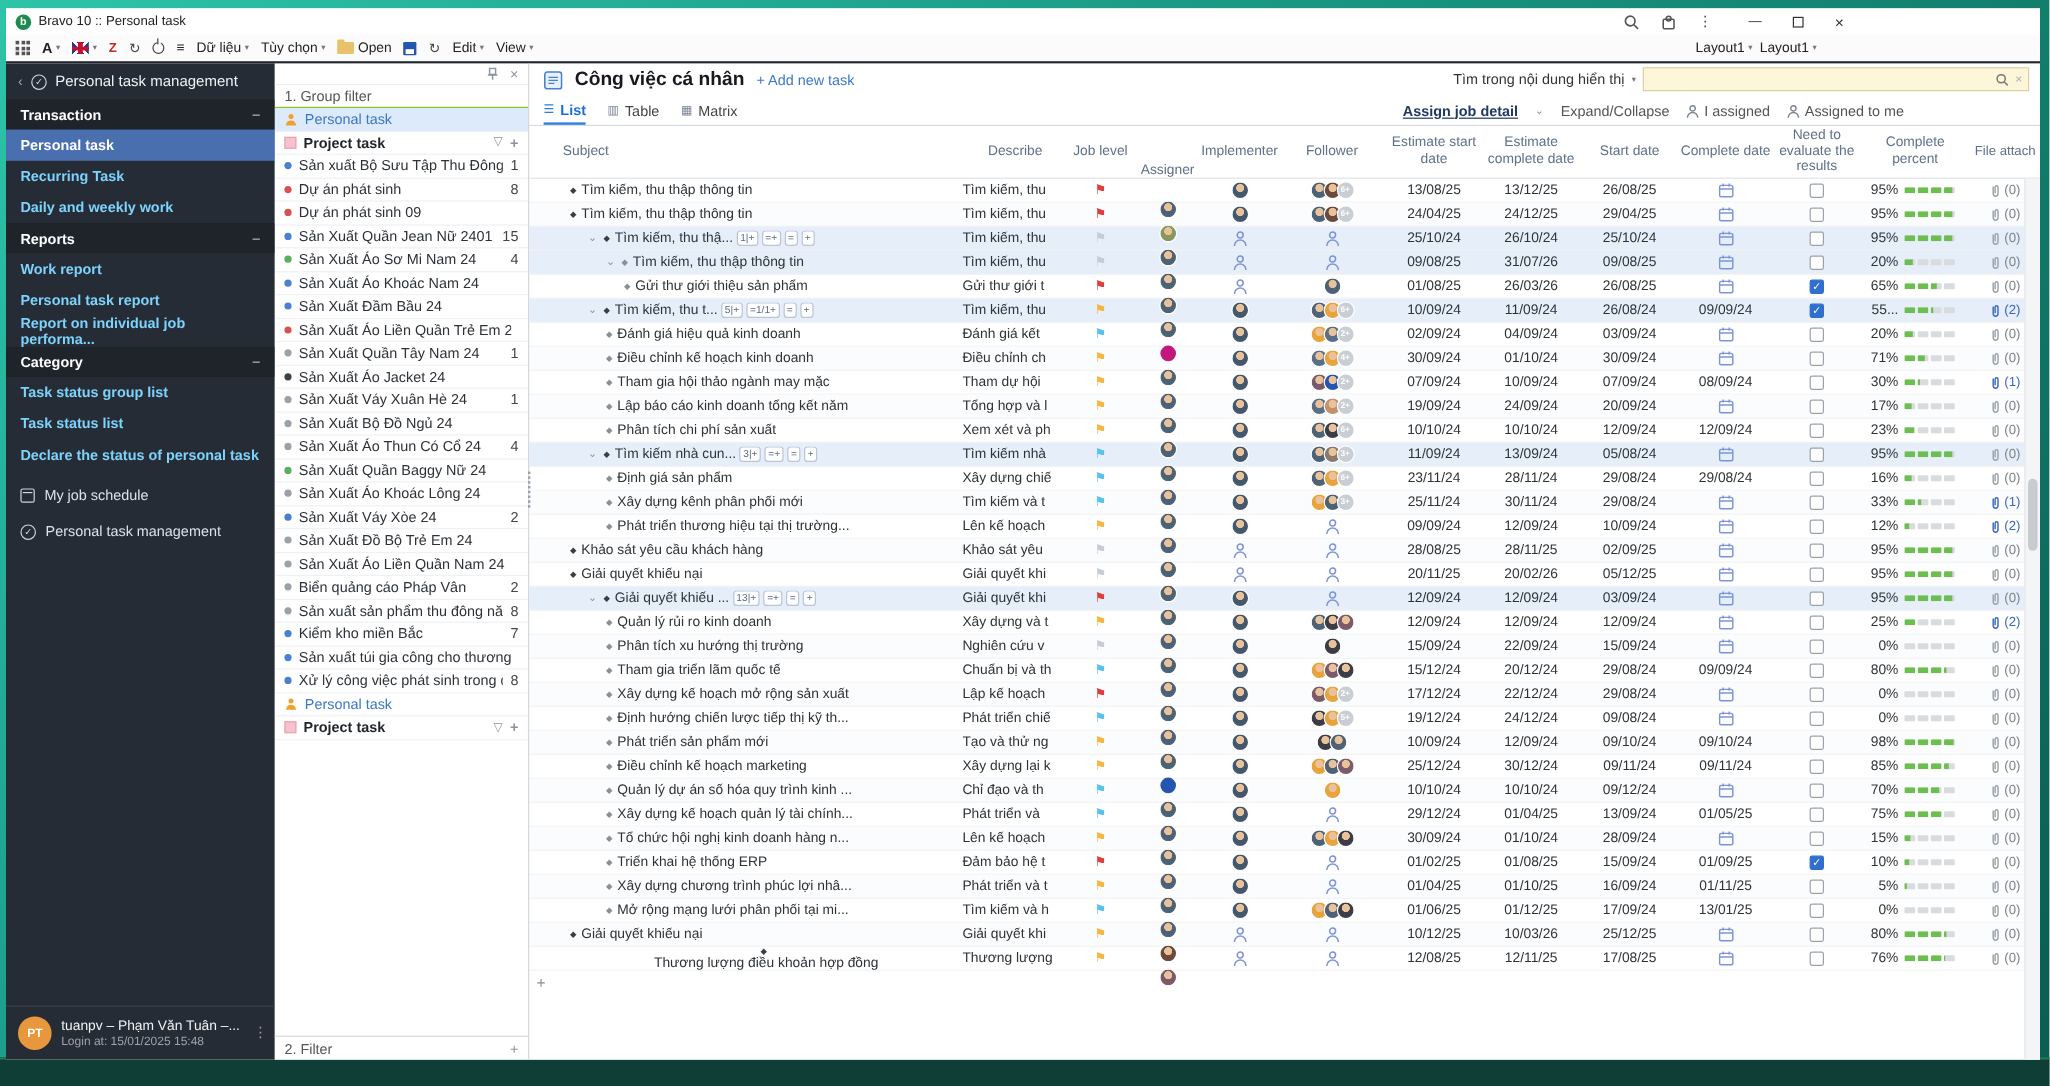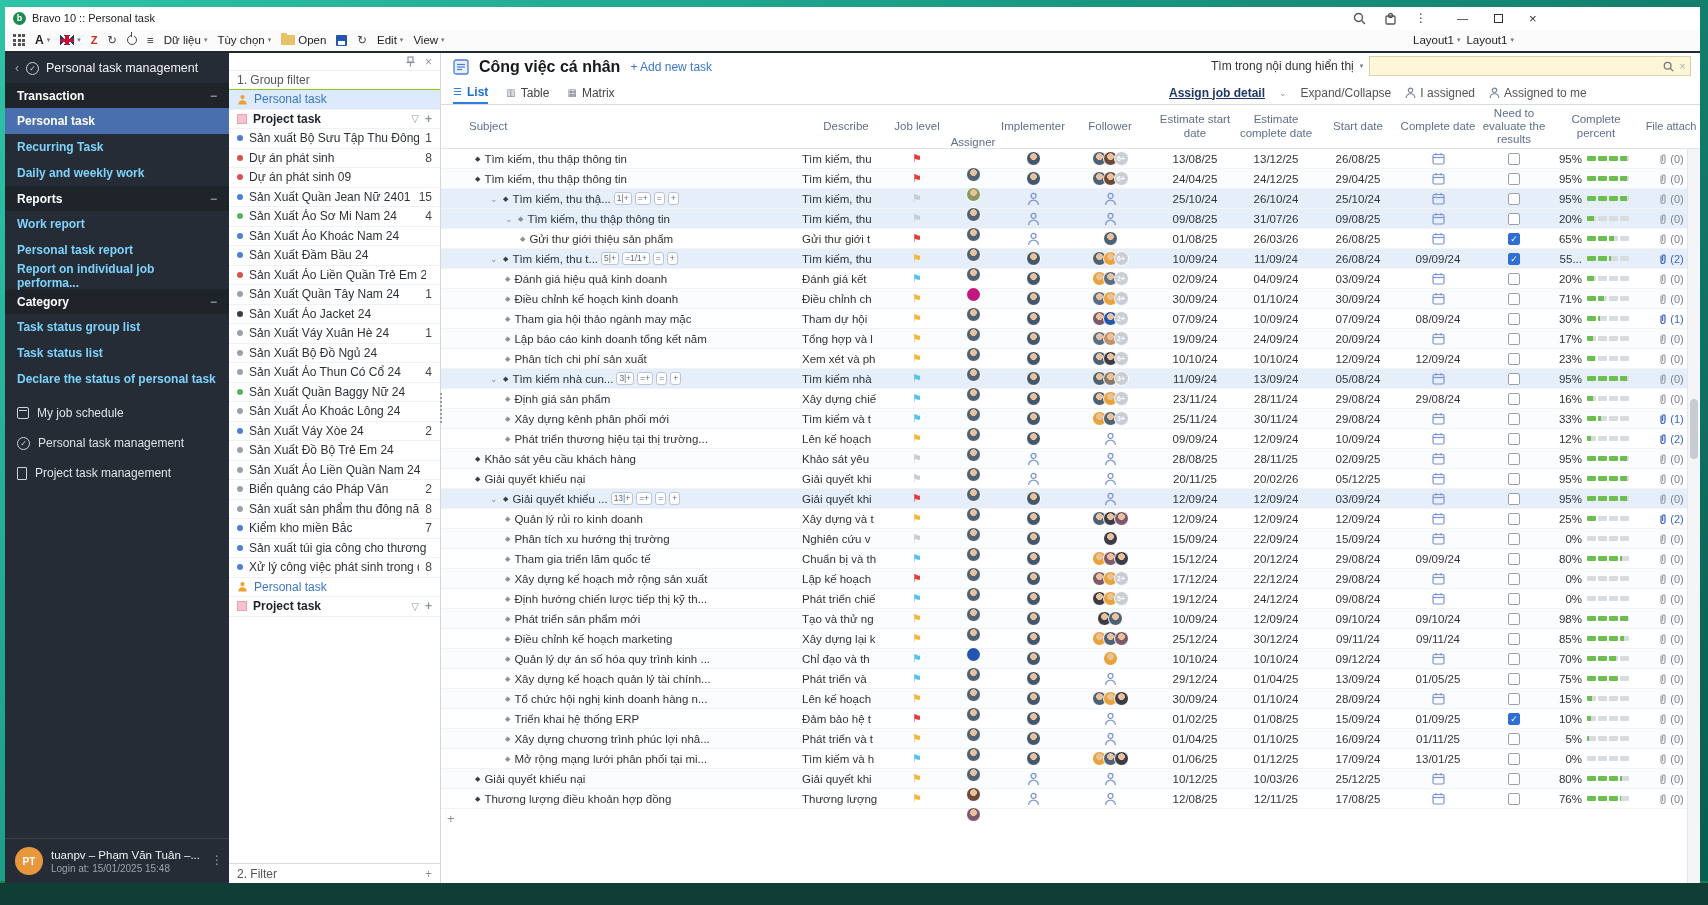--- a/index.html
+++ b/index.html
@@ -277,24 +277,20 @@
           </div>
         <div id="sb-extras" style="margin-top:6px;">
             <div class="side-extra">
               <span class="cal-ic-s"></span>
               <span>My job schedule</span>
             </div>
             <div class="side-extra">
               <span class="circ-check">✓</span>
               <span>Personal task management</span>
             </div>
-            <div class="side-extra">
-              <span class="doc-ic"></span>
-              <span>Project task management</span>
-            </div>
           </div>
         <div class="side-spacer"></div>
         <div class="user-block">
           <span class="avatar-user">PT</span>
           <span>
             <div class="user-name">tuanpv – Phạm Văn Tuân –...</div>
             <div class="user-login">Login at: 15/01/2025 15:48</div>
           </span>
           <span class="user-dots">⋮</span>
         </div>
@@ -2474,21 +2470,21 @@
                 <span>
                   <svg width="10" height="12" viewBox="0 0 10 12">
                     <path d="M3 2.5 v6 a2 2 0 0 0 4 0 V3 a1.2 1.2 0 0 0 -2.4 0 v5" fill="none" stroke="#9aa1ab" stroke-width="1.2"></path>
                   </svg>
                 </span>
                 <span class="att-gray">(0)</span>
               </span>
             </div>
             <div class="trow">
               <span class="c-gut"></span>
-              <span class="c-sub" style="padding-left: 8px;">
+              <span class="c-sub" style="padding-left: 8px; flex-direction: column;">
                 <span class="diam">◆</span>
                 <span>Thương lượng điều khoản hợp đồng</span>
               </span>
               <span class="c-desc">Thương lượng</span>
               <span class="c-job"><span class="flagg" style="color: rgb(245, 182, 62);">⚑</span></span>
               <span class="c-asg">
                 <span class="av" style="background: radial-gradient(circle at 50% 36%, rgb(233, 194, 155) 0px, rgb(233, 194, 155) 30%, rgb(125, 90, 107) 34%);"></span>
               </span>
               <span class="c-imp">
                 <span>

